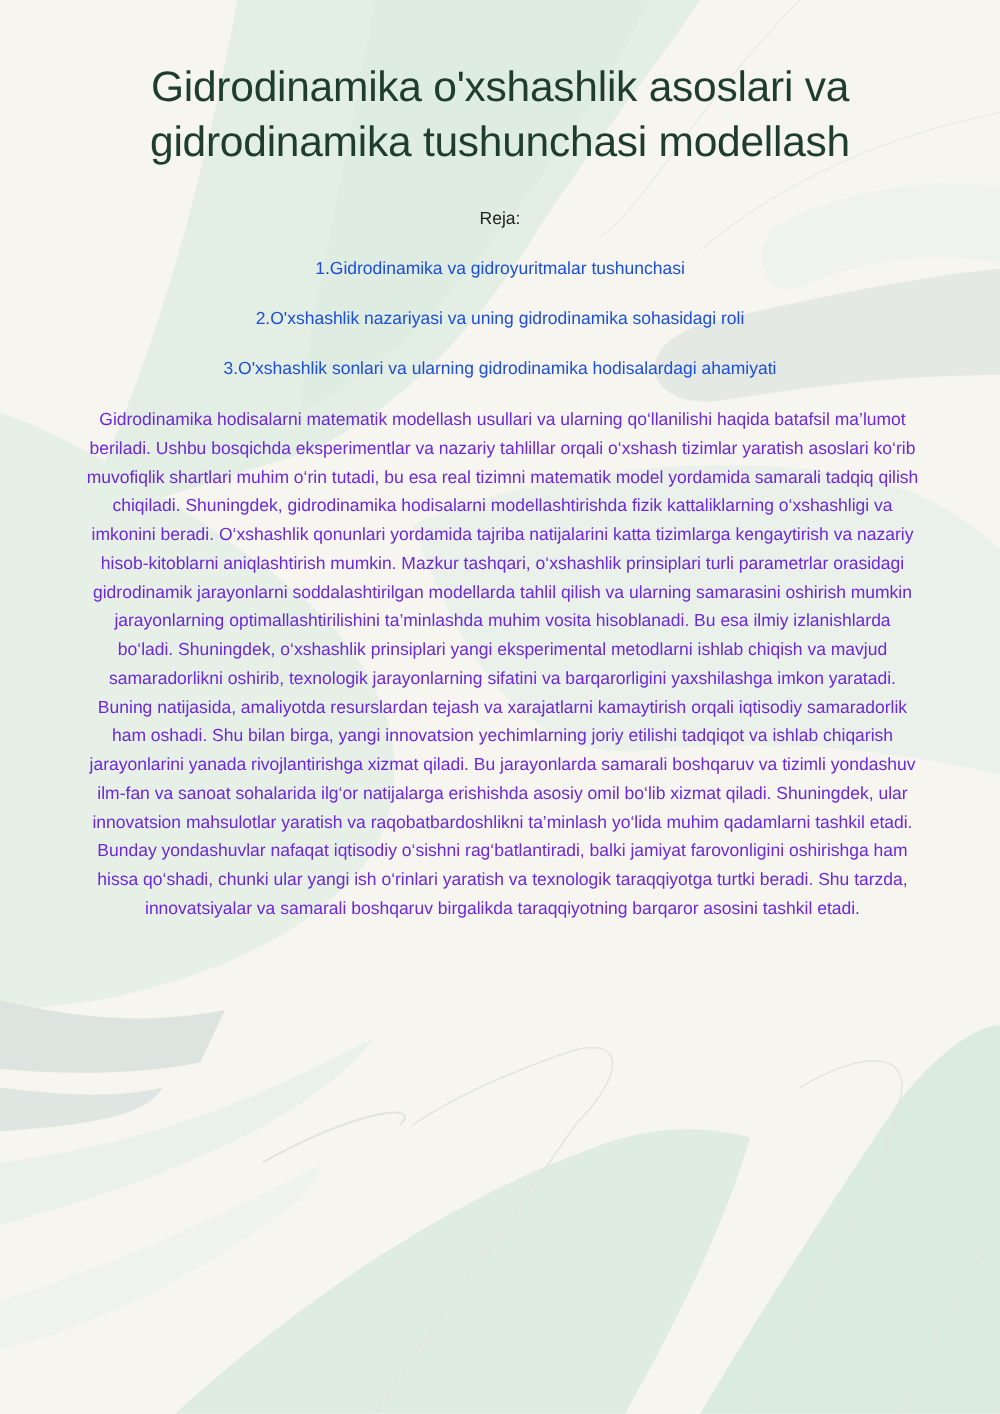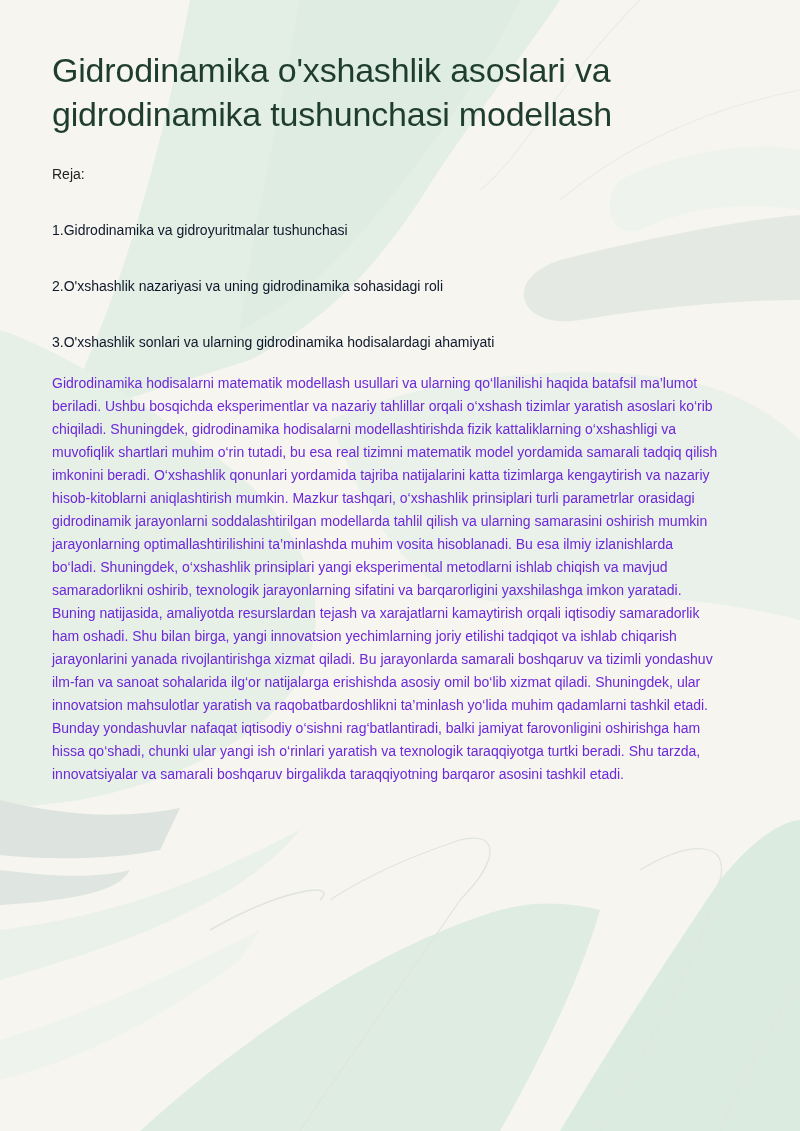--- a/index.html
+++ b/index.html
@@ -17,20 +17,21 @@
     .bg {
       position: absolute;
       left: 0; top: 0;
       width: 800px; height: 1131px;
       z-index: 0;
     }
     .page {
       position: relative;
       z-index: 1;
       padding: 0 52px;
+      text-align: center;
     }
     .title {
       margin: 0;
       padding-top: 48px;
       font-size: 34px;
       line-height: 44px;
       font-weight: normal;
       color: #1f3d2e;
       letter-spacing: -0.2px;
     }
@@ -39,24 +40,24 @@
       font-size: 14px;
       line-height: 20px;
       color: #222;
     }
     .plan-list {
       list-style: none;
       margin: 0;
       padding: 0;
     }
     .plan-list li {
-      margin-top: 36px;
+      margin-top: 20px;
       font-size: 14px;
       line-height: 20px;
-      color: #0f172a;
+      color: #1d4ed8;
     }
     .body-text {
       margin: 20px 0 0 0;
       font-size: 14px;
       line-height: 23px;
       color: #6d28d9;
       width: 700px;
     }
   </style>
 </head>
@@ -102,22 +103,22 @@
 
   <ul class="plan-list">
     <li>1.Gidrodinamika va gidroyuritmalar tushunchasi</li>
     <li>2.O'xshashlik nazariyasi va uning gidrodinamika sohasidagi roli</li>
     <li>3.O'xshashlik sonlari va ularning gidrodinamika hodisalardagi ahamiyati</li>
   </ul>
 
   <div class="body-text">
     <div>Gidrodinamika hodisalarni matematik modellash usullari va ularning qo‘llanilishi haqida batafsil ma’lumot</div>
     <div>beriladi. Ushbu bosqichda eksperimentlar va nazariy tahlillar orqali o‘xshash tizimlar yaratish asoslari ko‘rib</div>
+    <div>muvofiqlik shartlari muhim o‘rin tutadi, bu esa real tizimni matematik model yordamida samarali tadqiq qilish</div>
     <div>chiqiladi. Shuningdek, gidrodinamika hodisalarni modellashtirishda fizik kattaliklarning o‘xshashligi va</div>
-    <div>muvofiqlik shartlari muhim o‘rin tutadi, bu esa real tizimni matematik model yordamida samarali tadqiq qilish</div>
     <div>imkonini beradi. O‘xshashlik qonunlari yordamida tajriba natijalarini katta tizimlarga kengaytirish va nazariy</div>
     <div>hisob-kitoblarni aniqlashtirish mumkin. Mazkur tashqari, o‘xshashlik prinsiplari turli parametrlar orasidagi</div>
     <div>gidrodinamik jarayonlarni soddalashtirilgan modellarda tahlil qilish va ularning samarasini oshirish mumkin</div>
     <div>jarayonlarning optimallashtirilishini ta’minlashda muhim vosita hisoblanadi. Bu esa ilmiy izlanishlarda</div>
     <div>bo‘ladi. Shuningdek, o‘xshashlik prinsiplari yangi eksperimental metodlarni ishlab chiqish va mavjud</div>
     <div>samaradorlikni oshirib, texnologik jarayonlarning sifatini va barqarorligini yaxshilashga imkon yaratadi.</div>
     <div>Buning natijasida, amaliyotda resurslardan tejash va xarajatlarni kamaytirish orqali iqtisodiy samaradorlik</div>
     <div>ham oshadi. Shu bilan birga, yangi innovatsion yechimlarning joriy etilishi tadqiqot va ishlab chiqarish</div>
     <div>jarayonlarini yanada rivojlantirishga xizmat qiladi. Bu jarayonlarda samarali boshqaruv va tizimli yondashuv</div>
     <div>ilm-fan va sanoat sohalarida ilg‘or natijalarga erishishda asosiy omil bo‘lib xizmat qiladi. Shuningdek, ular</div>

